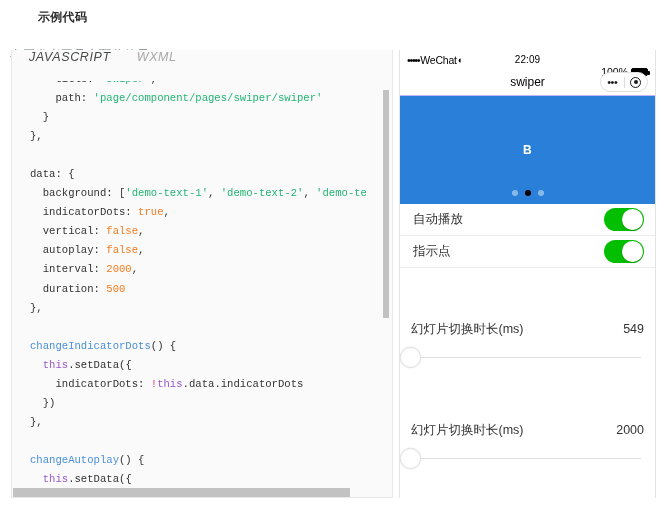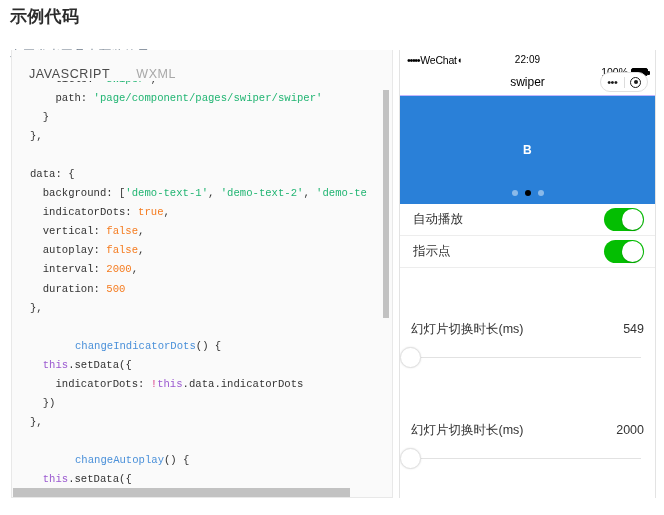--- a/index.html
+++ b/index.html
@@ -13,25 +13,26 @@
     font-family: "Liberation Sans", sans-serif;
     overflow: hidden;
     position: relative;
   }
 
   
   .page-header {
     padding: 8px 0 0 10px;
   }
   .page-title {
-    font-size: 17px;
+    font-size: 12px;
     font-weight: bold;
     color: #2b2b2b;
     line-height: 18px;
     letter-spacing: 0.3px;
+    margin-left: 28px;
   }
   .page-subtitle {
     font-size: 12.5px;
     color: #6c7a89;
     line-height: 20px;
     margin-top: 19px;
     letter-spacing: 0.2px;
   }
 
   
@@ -52,23 +53,24 @@
     height: 448px;
     background: #fafafa;
     border: 1px solid #e8e8e8;
     border-top: none;
     box-sizing: border-box;
     overflow: hidden;
   }
   .code-tabs {
     height: 31px;
     display: flex;
-    align-items: flex-end;
+    align-items: flex-start;
     padding-left: 17px;
     background: #fafafa;
+    font-style: italic;
   }
   .code-tab {
     font-size: 12.5px;
     letter-spacing: 0.6px;
     margin-right: 26px;
     color: #a8a8a8;
     cursor: pointer;
     font-family: "Liberation Sans", sans-serif;
   }
   .code-tab.active {
@@ -91,21 +93,21 @@
     font-size: 10.6px;
     line-height: 19.05px;
     color: #333333;
     white-space: pre;
     padding-left: 18px;
   }
   .code-line { height: 19.05px; }
   .tok-str  { color: #22b573; }
   .tok-num  { color: #f57c20; }
   .tok-bool { color: #f57c20; }
-  .tok-fn   { color: #4a90d9; margin-left: 45px; }
+  .tok-fn   { color: #4a90d9; }
   .tok-kw   { color: #9b59d0; }
   .tok-op   { color: #d93f87; }
   .tok-plain{ color: #333333; }
 
   
   .v-scrollbar {
     position: absolute;
     right: 3px;
     top: 40px;
     width: 6px;

